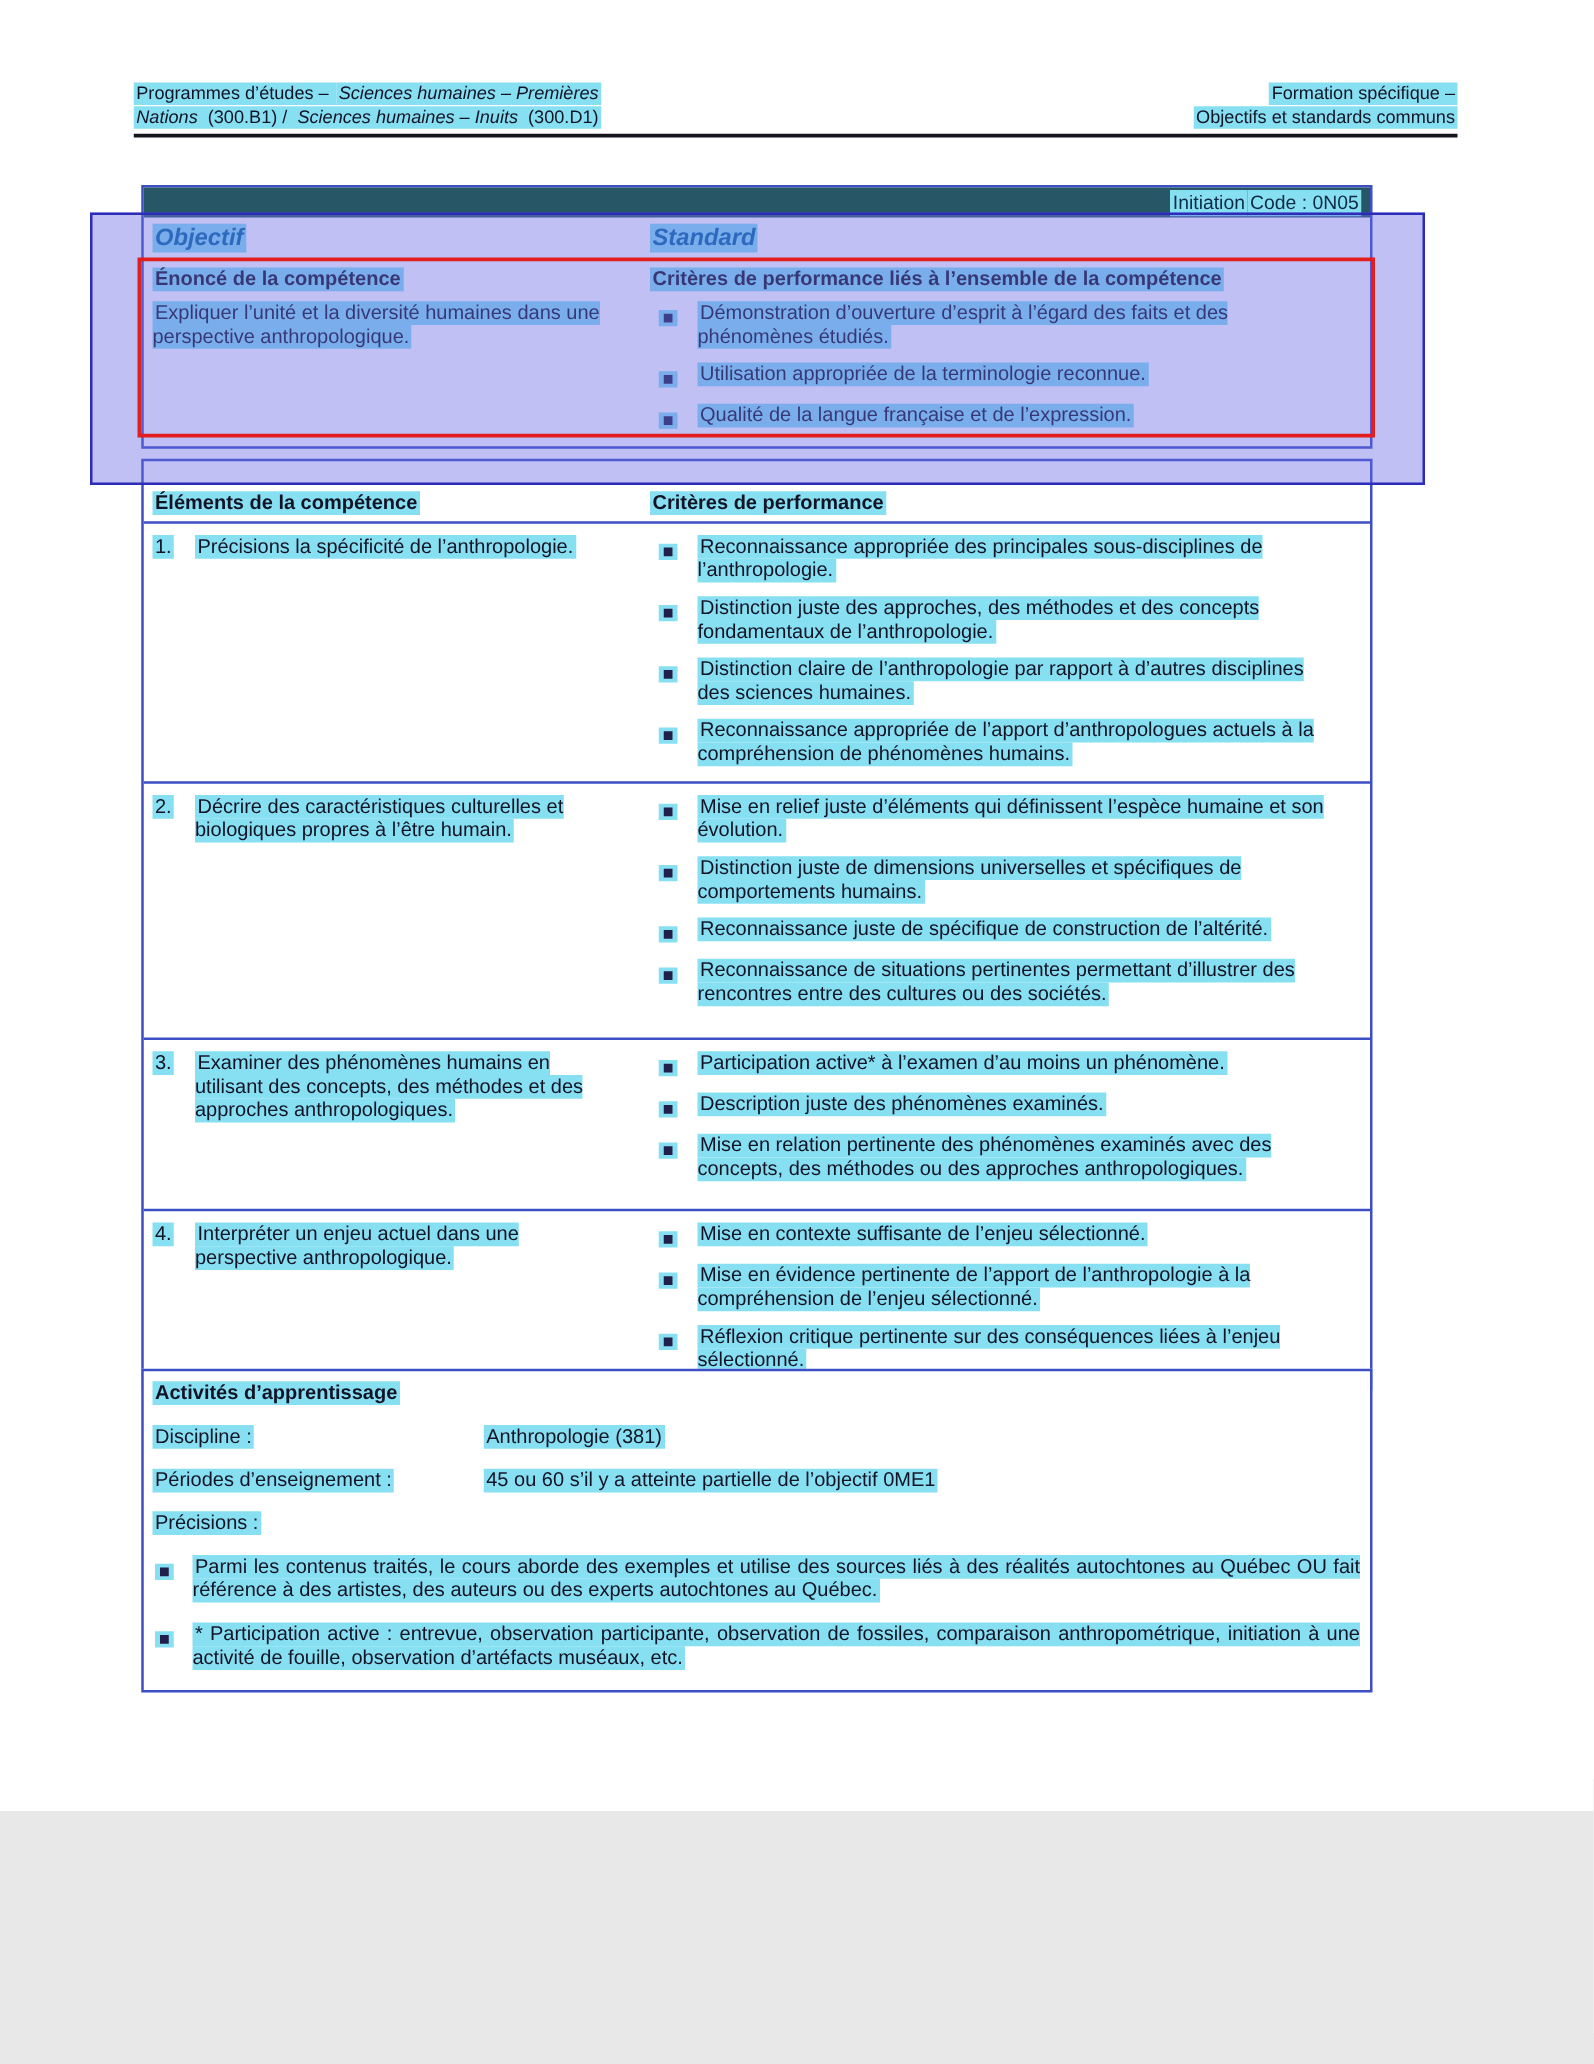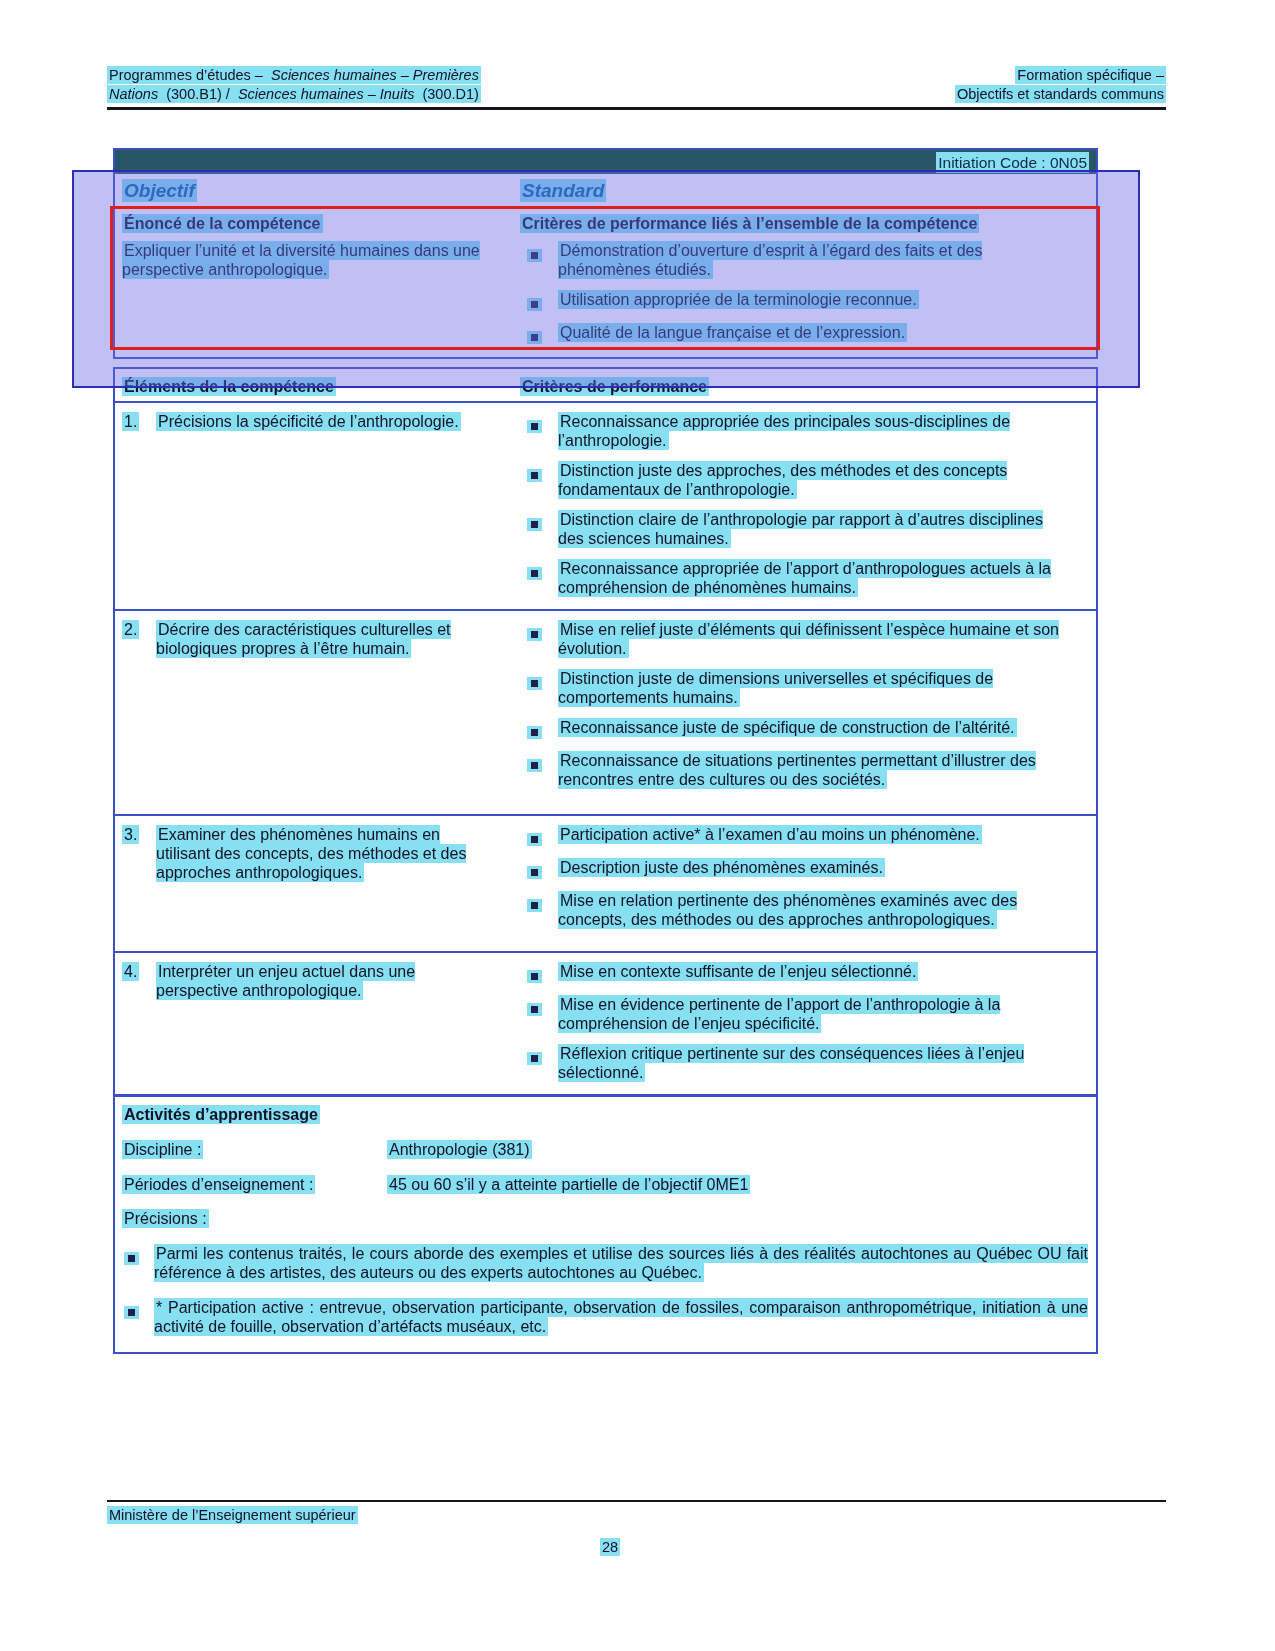--- a/index.html
+++ b/index.html
@@ -1,19 +1,19 @@
 <!DOCTYPE html>
 <html style="--highlight: #87dff2; --table-border: #3c4fc5; --red: #e11d1d; --bar: #275666;"><head>
 <meta charset="utf-8">
 <style>
   * { margin:0; padding:0; box-sizing:border-box; }
   html,body { background:#e8e8e8; }
   body { font-family:"Liberation Sans", sans-serif; }
   .page {
-    position:relative; width:1275px; height:1651px; background:#ffffff;
+    position:relative; width:1275px; height:1449px; background:#ffffff;
     color:#131326; overflow:hidden;
   }
   :root {
     --highlight:#87dff2;
     --table-border:#3c4fc5;
     --red:#e11d1d;
     --bar:#275666;
   }
   .hl { background:var(--highlight); padding:1px 2px; }
   .it { font-style:italic; }
@@ -43,21 +43,21 @@
   .enonce-body { padding:3px 0 12px; min-height:116px; }
   .enonce-text-wrap { width:358px; }
 
   .bullet-item { display:flex; margin-bottom:11px; }
   .bullet-item:last-child { margin-bottom:0; }
   .bullet-cell { flex:0 0 38px; padding-left:7px; padding-top:3px; }
   .bullet-glyph { display:inline-block; background:var(--highlight); padding:3px 4px; line-height:0; }
   .bullet-glyph i { display:inline-block; width:7px; height:7px; background:#20204a; }
   .bullet-text { width:505px; }
 
-  .el-header { display:flex; font-weight:bold; padding:8px 0 5px; min-height:34px; border-bottom:2px solid var(--table-border); }
+  .el-header { display:flex; font-weight:bold; padding:24px 0 5px; min-height:34px; border-bottom:2px solid var(--table-border); }
   .el-row { display:flex; padding:9px 0 12px; border-bottom:2px solid var(--table-border); }
   .el-row:last-child { border-bottom:none; }
   .el-col-l { width:405px; flex:0 0 405px; padding-left:7px; display:flex; }
   .el-num { flex:0 0 34px; }
   .el-text { width:330px; }
   .el-col-r { flex:1; padding-right:8px; }
 
   
   .activites-box { position:absolute; left:113px; top:1095px; width:985px; min-height:250px; padding:8px 8px 16px 7px; font-size:16px; line-height:19px; }
   .field-row { margin-top:16px; }
@@ -218,21 +218,21 @@
           <div class="el-num"><span class="hl">4.</span></div>
           <div class="el-text"><span class="hl">Interpréter un enjeu actuel dans une perspective anthropologique.</span></div>
         </div>
         <div class="el-col-r">
           <div class="bullet-item">
               <div class="bullet-cell"><span class="bullet-glyph"><i></i></span></div>
               <div class="bullet-text"><span class="hl">Mise en contexte suffisante de l’enjeu sélectionné.</span></div>
             </div>
           <div class="bullet-item">
               <div class="bullet-cell"><span class="bullet-glyph"><i></i></span></div>
-              <div class="bullet-text"><span class="hl">Mise en évidence pertinente de l’apport de l’anthropologie à la compréhension de l’enjeu spécificité.</span></div>
+              <div class="bullet-text"><span class="hl">Mise en évidence pertinente de l’apport de l’anthropologie à la compréhension de l’enjeu sélectionné.</span></div>
             </div>
           <div class="bullet-item">
               <div class="bullet-cell"><span class="bullet-glyph"><i></i></span></div>
               <div class="bullet-text"><span class="hl">Réflexion critique pertinente sur des conséquences liées à l’enjeu sélectionné.</span></div>
             </div>
         </div>
       </div>
     </div>
   </div>
 

